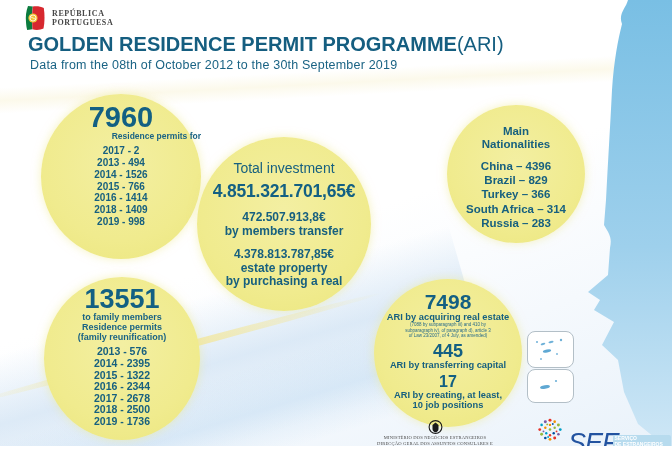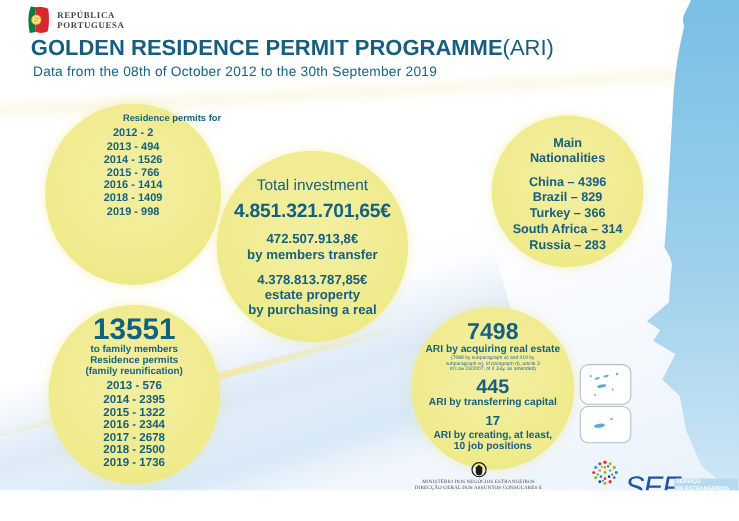--- a/index.html
+++ b/index.html
@@ -41,21 +41,21 @@
   .cC .head{padding-top:24px;font-size:14px;line-height:15px;margin-bottom:6px;}
   .cC .total{font-size:17.5px;line-height:19px;font-weight:bold;letter-spacing:-.2px;margin-bottom:10px;color:#136083;}
   .cC .amt{font-size:12px;line-height:13.5px;font-weight:bold;}
   .cC .gap{height:10px;}
   .cD .head{padding-top:20px;font-size:11.5px;line-height:13px;font-weight:bold;margin-bottom:8px;}
   .cD .nat{font-size:11.5px;line-height:14.2px;font-weight:bold;}
   .cE{padding-top:0;}
   .cE .n1{padding-top:12px;font-size:21px;line-height:21px;font-weight:bold;color:#136083;}
   .cE .sl{font-size:9.3px;line-height:10px;font-weight:bold;}
   .cE .n2{margin-top:4px;font-size:18px;line-height:18px;font-weight:bold;color:#136083;}
-  .cE .n3{margin-top:4px;font-size:12px;line-height:16px;font-weight:bold;color:#136083;}
+  .cE .n3{margin-top:4px;font-size:16px;line-height:16px;font-weight:bold;color:#136083;}
   .fineprint{font-size:9px;line-height:10.5px;color:#2A6C8A;width:200%;margin-left:-50%;
     transform:scale(.5);transform-origin:top center;margin-bottom:-16px;}
   
   .isl{position:absolute;width:45px;background:#fff;border:1.5px solid #b3bfc7;border-radius:8px;}
   .isl1{left:527px;top:331px;height:35px;}
   .isl2{left:527px;top:369px;height:32px;}
   
   .ministry{position:absolute;left:352px;top:419px;width:166px;text-align:center;color:#4a4a4a;}
   .ministry .tiny{font-family:"Liberation Serif",serif;font-size:9.2px;line-height:10.6px;letter-spacing:.3px;
     width:200%;margin-left:-50%;transform:scale(.5);transform-origin:top center;margin-bottom:-16px;}
@@ -109,23 +109,24 @@
     <div class="gov-text">
       <div>REPÚBLICA</div>
       <div>PORTUGUESA</div>
     </div>
   </div>
 
   <div class="title"><span>GOLDEN RESIDENCE PERMIT PROGRAMME</span><span class="light">(ARI)</span></div>
   <div class="subtitle">Data from the 08th of October 2012 to the 30th September 2019</div>
 
   <div class="circle cA">
+    <div class="big">7960</div>
     <div class="lblA">Residence permits for</div>
     <div class="yearsA">
-      <div class="yr">2012 - 2</div>
+      <div class="yr">2017 - 2</div>
       <div class="yr">2013 - 494</div>
       <div class="yr">2014 - 1526</div>
       <div class="yr">2015 - 766</div>
       <div class="yr">2016 - 1414</div>
       <div class="yr">2018 - 1409</div>
       <div class="yr">2019 - 998</div>
     </div>
   </div>
 
   <div class="circle cB">

